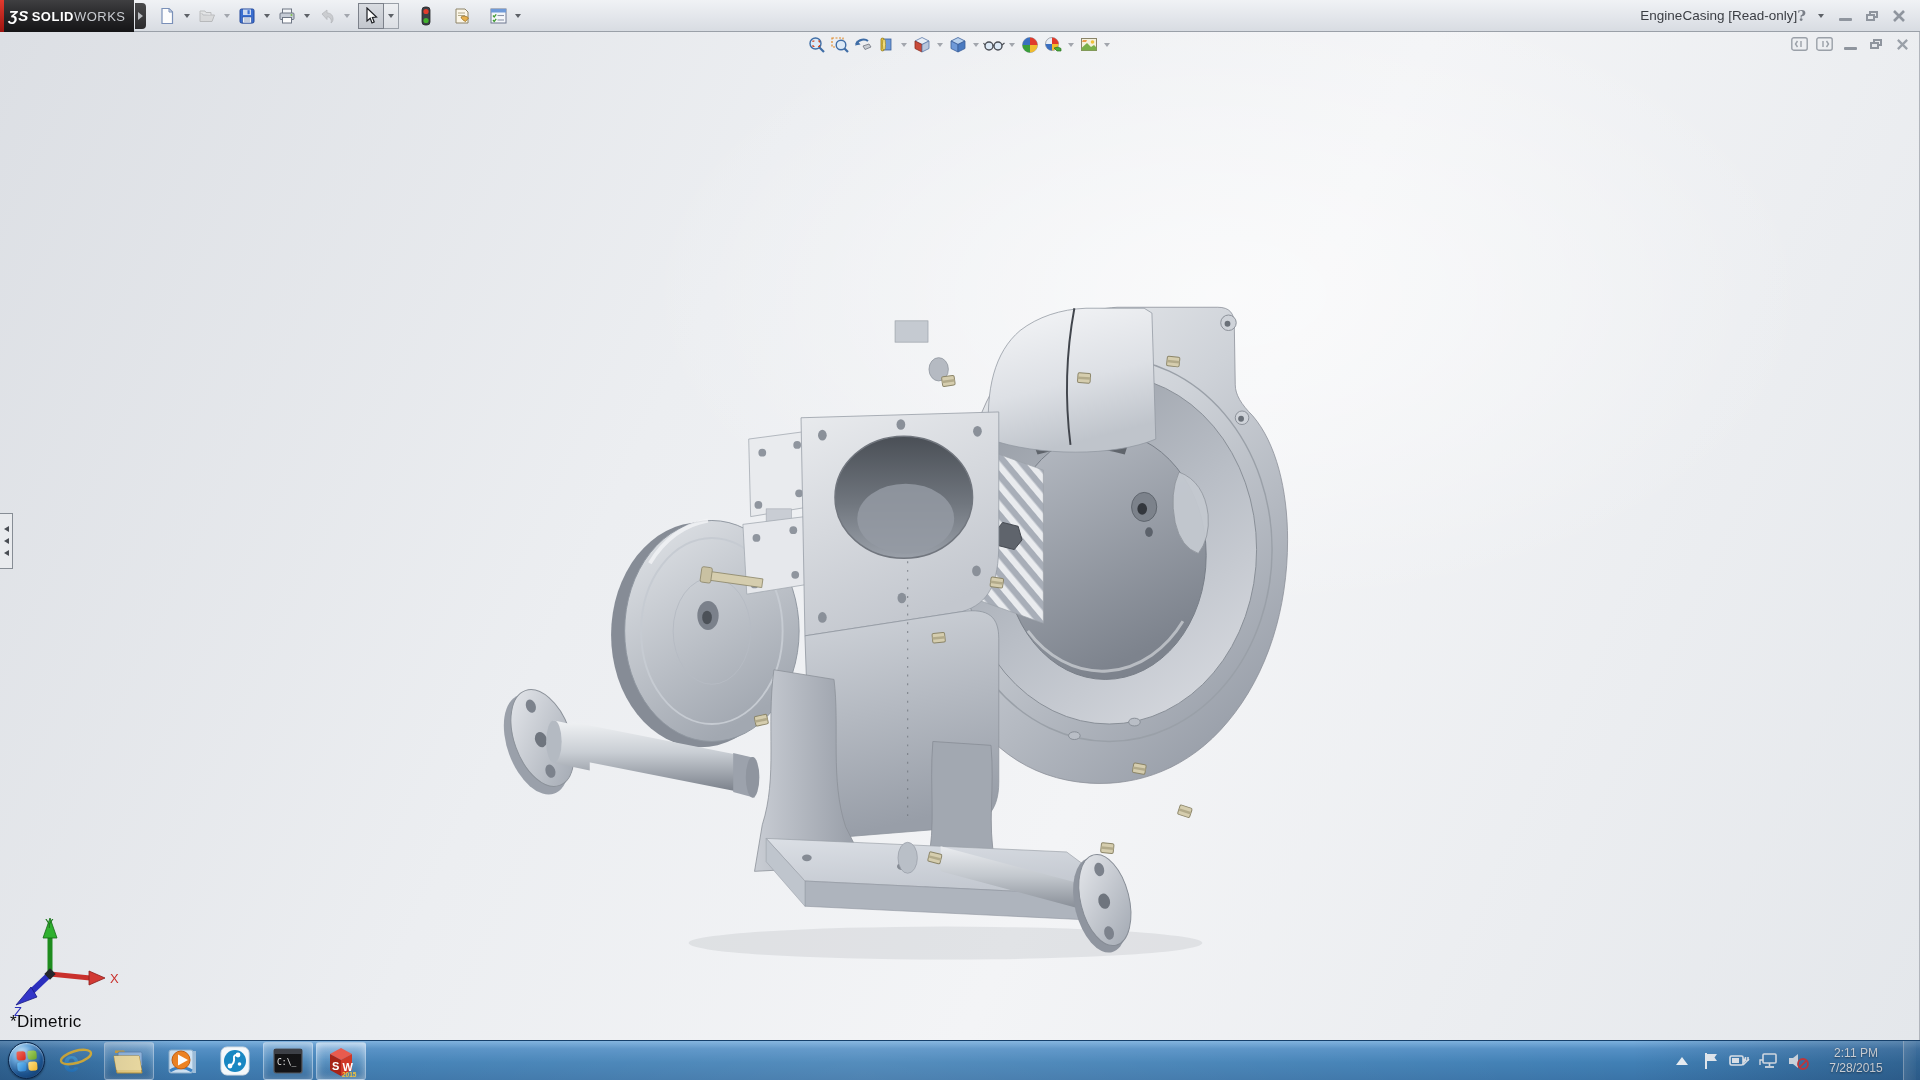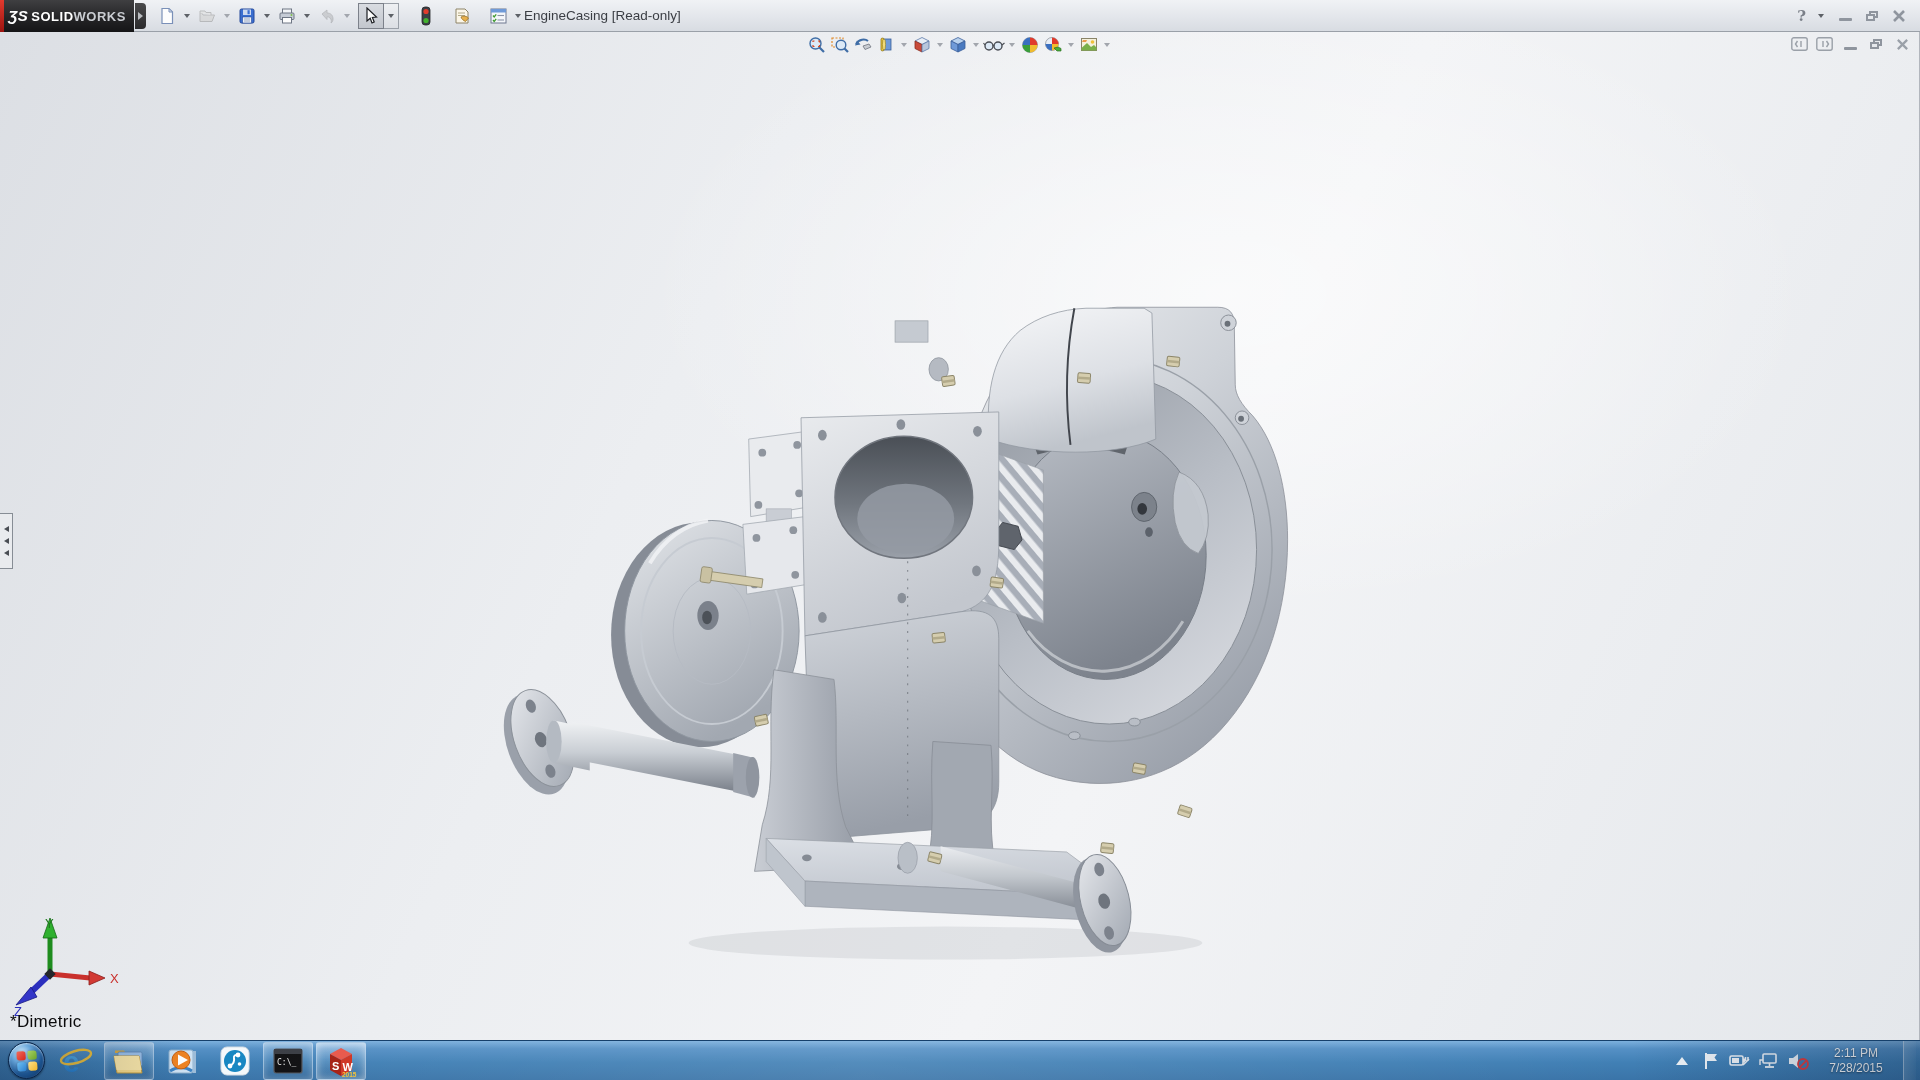--- a/index.html
+++ b/index.html
@@ -12,40 +12,40 @@
     background:linear-gradient(180deg,#f0f2f5 0%,#e3e6eb 55%,#d8dce2 100%);
     border-bottom:1px solid #9aa0a8; display:flex; align-items:center; }
   .logo-box { position:relative; width:134px; height:32px; flex:0 0 auto;
     background:linear-gradient(180deg,#3f3f41 0%,#232325 60%,#151517 100%);
     display:flex; align-items:center; justify-content:center; }
   .logo-red { position:absolute; left:0; top:0; width:4px; height:32px;
     background:linear-gradient(180deg,#e23a2e,#9c1410); }
   .logo-text { color:#fff; font-size:13px; letter-spacing:.5px; white-space:nowrap; }
   .logo-mark { font-style:italic; font-weight:bold; font-size:15px; margin-right:3px; }
   .logo-bold { font-weight:bold;text-align:right; }
-  .logo-light { color:#c9ccd1; font-weight:bold; }
+  .logo-light { color:#c9ccd1; font-weight:normal; }
   .logo-tab { width:11px; height:26px; margin-left:1px; flex:0 0 auto;
     background:linear-gradient(180deg,#4a4a4c,#2a2a2c); border-radius:0 4px 4px 0;
     display:flex; align-items:center; justify-content:center; }
   .logo-tab .caret-r { border-left:5px solid #b9bcc0; border-top:4px solid transparent; border-bottom:4px solid transparent; }
 
   .main-toolbar { display:flex; align-items:center; gap:3px; margin-left:10px; }
   .tb-btn { display:flex; align-items:center; justify-content:center; width:22px; height:24px; }
   .tb-btn svg { display:block; }
   .tb-btn.disabled { filter:grayscale(.95) opacity(.4); }
   .caret { width:0; height:0; border-left:3.5px solid transparent; border-right:3.5px solid transparent; border-top:4px solid #5d6167; margin:0 3px; }
   .caret.dim { border-top-color:#a2a6ad; }
   .sel-group { display:flex; margin:0 2px; }
   .sel-main { width:26px; height:26px; border:1px solid #7c818a;
     background:linear-gradient(180deg,#d9dce1,#c2c6cd); display:flex; align-items:center; justify-content:center; }
   .sel-drop { width:15px; height:26px; border:1px solid #9aa0a8; border-left:none;
     background:linear-gradient(180deg,#eef0f3,#dcdfe4); display:flex; align-items:center; justify-content:center; }
   .tb-gap { width:8px; }
 
-  .title-center { flex:1; text-align:left; font-size:13.5px; color:#3b3e44; }
+  .title-center { flex:1; text-align:right; font-size:13.5px; color:#3b3e44; }
 
   .title-controls { display:flex; align-items:center; gap:9px; margin-right:12px; flex:0 0 auto; }
   .help-glyph { font-size:15px; font-weight:bold; color:#7a7f88; font-family:"DejaVu Serif", serif; }
   .win-glyph { display:flex; align-items:center; justify-content:center; width:18px; height:16px; }
   .min-bar { width:13px; height:3px; background:#8f959e; border-radius:1px; margin-top:8px; }
   .restore-sq { position:relative; width:12px; height:10px; }
   .restore-sq i { position:absolute; border:2px solid #8f959e; background:#e6e9ed; }
   .restore-sq i.b1 { left:3px; top:0; width:9px; height:7px; }
   .restore-sq i.b2 { left:0; top:3px; width:9px; height:7px; }
 

